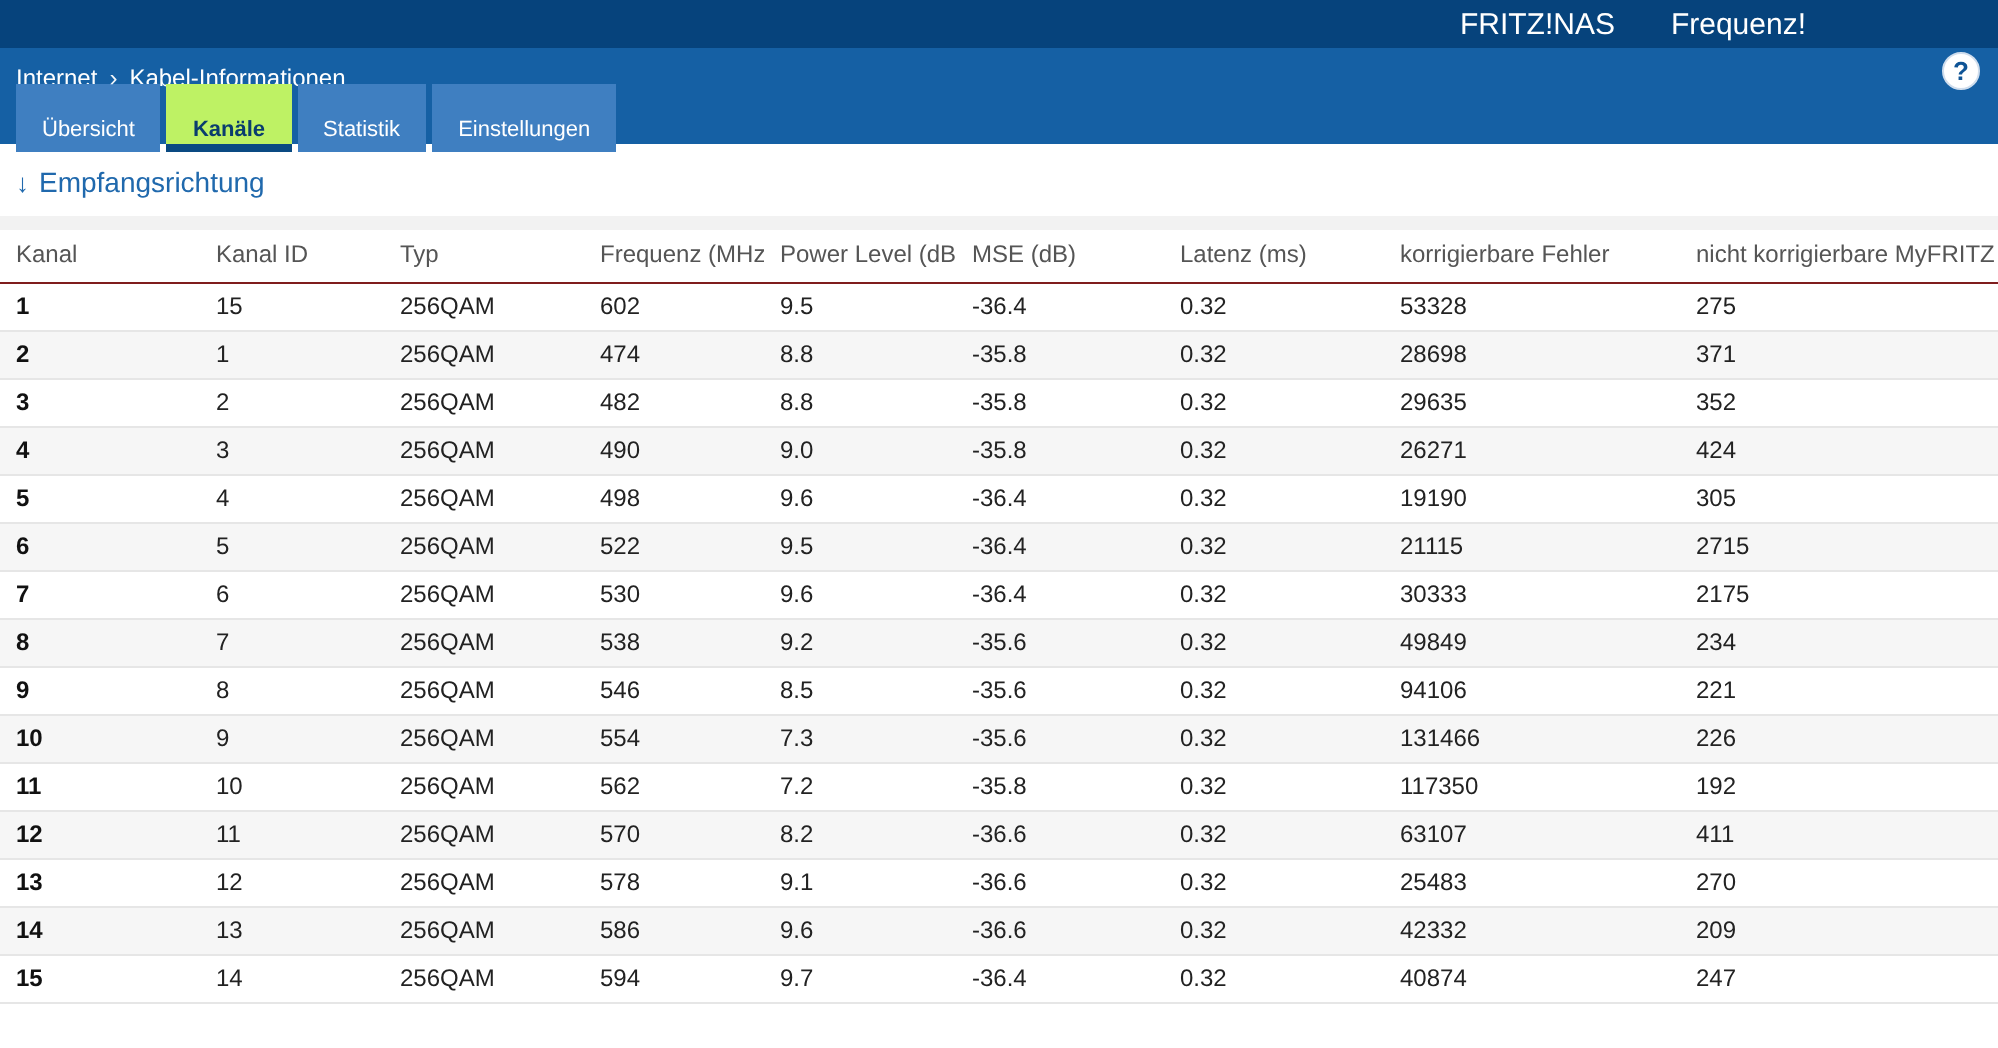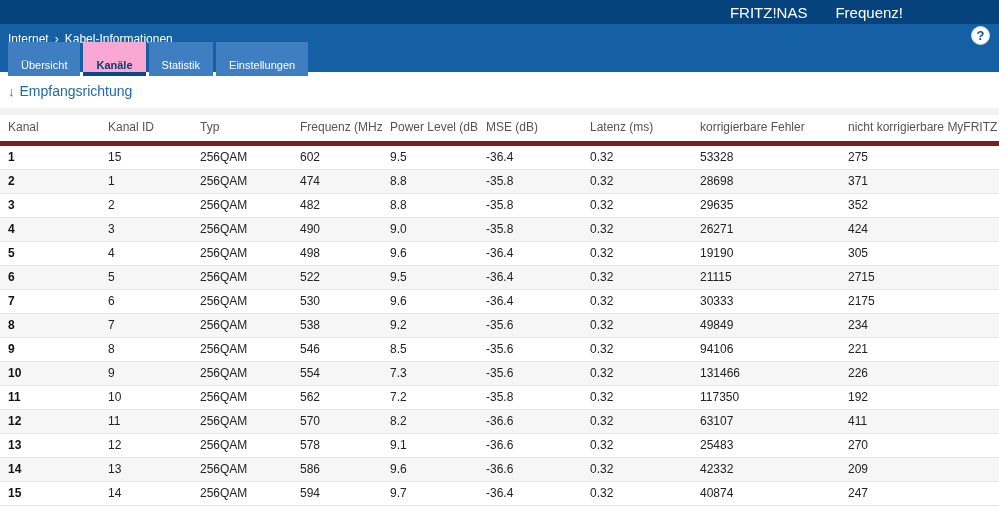--- a/index.html
+++ b/index.html
@@ -58,21 +58,21 @@
     padding: 17px 13px;
     border: none;
     background: #3f7fc1;
     color: #fff;
     font-size: 11px;
     font-family: inherit;
     cursor: pointer;
     white-space: nowrap;
   }
   .tab.active {
-    background: #f9a8d4;
+    background: #bef264;
     color: #0a3d6e;
     font-weight: 700;
     box-shadow: inset 0 -4px 0 #0a4a82;
   }
 
   
   .help-btn {
     position: absolute;
     top: 26px;
     right: 9px;
@@ -112,21 +112,21 @@
     width: 100%;
     border-collapse: collapse;
     table-layout: fixed;
     font-size: 12px;
   }
   .channels th {
     font-weight: 400;
     color: #555;
     text-align: left;
     padding: 5px 8px 7px;
-    border-bottom: 5px solid #7f1d1d;
+    border-bottom: 1px solid #7f1d1d;
     white-space: nowrap;
     overflow: hidden;
   }
   .channels td {
     padding: 5px 8px;
     line-height: 13px;
     border-bottom: 1px solid #e6e6e6;
     color: #222;
     white-space: nowrap;
     overflow: hidden;

